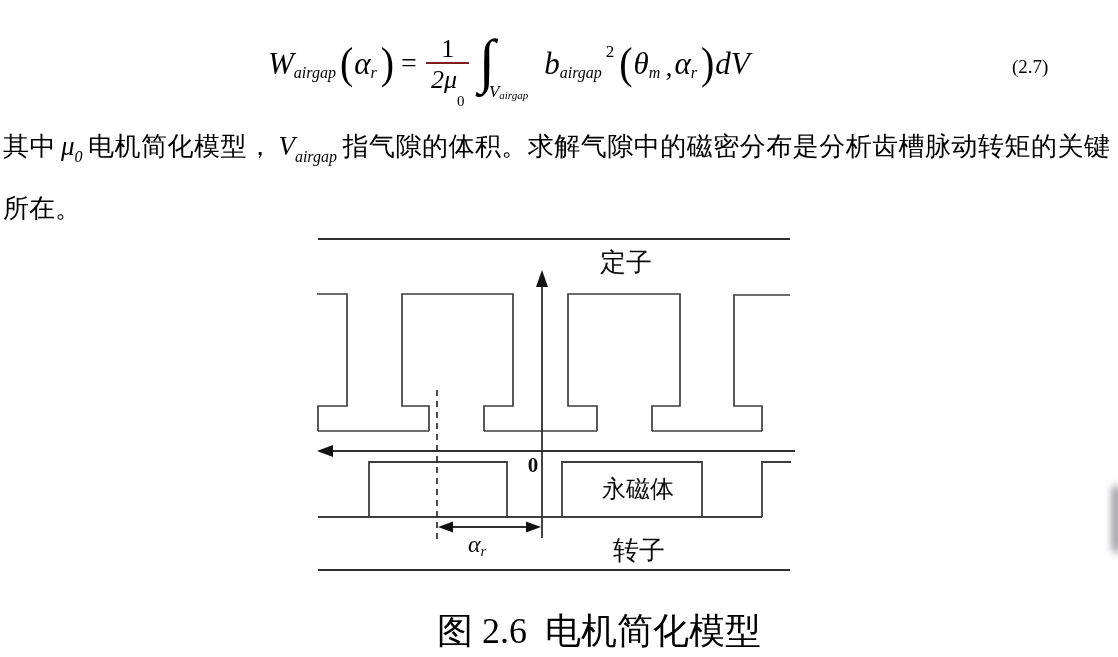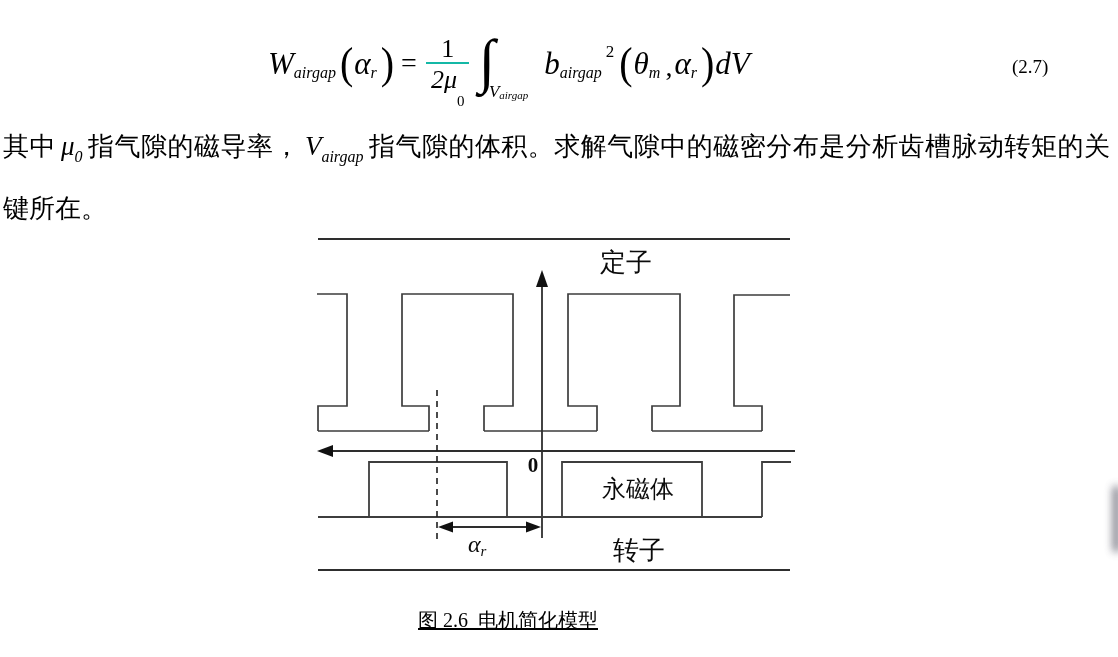--- a/index.html
+++ b/index.html
@@ -15,21 +15,21 @@
     display:flex;align-items:center;
     font-family:"Liberation Serif", serif;
   }
   .ev{font-style:italic;font-size:31px;line-height:31px;}
   .esub{font-style:italic;font-size:16px;line-height:16px;transform:translateY(10px);margin-right:3px;}
   .esup{font-size:17px;line-height:17px;transform:translateY(-12px);margin-left:1px;}
   .paren{font-size:40px;line-height:40px;font-weight:400;transform:scaleY(1.12);margin:0 1px;}
   .rel{font-size:28px;margin:0 9px 0 6px;}
   .frac{display:flex;flex-direction:column;align-items:center;margin:0 7px 0 0;transform:translateY(2px);}
   .frac .num{font-size:26px;line-height:27px;}
-  .frac .den{display:flex;align-items:flex-end;border-top:2px solid #14b8a6;padding:1px 5px 0 5px;}
+  .frac .den{display:flex;align-items:flex-end;border-top:2px solid #7f1d1d;padding:1px 5px 0 5px;}
   .frac .den .dbase{font-style:italic;font-size:26px;line-height:30px;}
   .frac .den .dsub{font-size:15px;line-height:15px;transform:translateY(14px);}
   .int-wrap{display:flex;align-items:center;height:78px;margin:0 2px;}
   .int{font-size:60px;line-height:60px;transform:translateY(-2px);}
   .int-sub{display:flex;align-items:flex-start;align-self:flex-end;transform:translate(-6px,-2px);}
   .int-sub .isv{font-style:italic;font-size:17px;line-height:17px;}
   .int-sub .iss{font-style:italic;font-size:11px;line-height:11px;transform:translateY(7px);}
   .gap8{width:8px;} .gap4{width:4px;}
   .comma{font-size:28px;transform:translateY(4px);margin:0 2px;}
   .eq-number{
@@ -43,24 +43,23 @@
     font-family:"Liberation Serif", serif;
   }
   .im{margin:12px 5px;white-space:nowrap;}
   .iv{font-style:italic;font-size:27px;}
   .ivsub{font-style:italic;font-size:16px;vertical-align:-7px;}
   
   .fig-svg{position:absolute;left:0;top:0;width:1118px;height:657px;}
   .fig-svg text{font-family:"Liberation Serif", serif;fill:#0b0b0b;}
   
   .caption{
-    position:absolute;left:418px;top:607px;
-    font-size:20px;white-space:pre;
+    position:absolute;left:437px;top:607px;
+    font-size:36px;white-space:pre;
     font-family:"Liberation Serif", serif;
-    text-decoration:underline;
   }
   
   .edge-smudge{
     position:absolute;right:-2px;top:486px;width:7px;height:66px;
     background:#5c5c6a;filter:blur(4px);opacity:.85;border-radius:3px;
   }
 </style>
 </head>
 <body>
 
@@ -96,21 +95,21 @@
     <span class="esub">m</span>
   <span class="comma">,</span>
   <span class="ev">α</span>
     <span class="esub">r</span>
   <span class="paren">)</span>
   <span class="ev">dV</span>
 </div>
 <div class="eq-number">(2.7)</div>
 
 <div class="para">
-  <span>其中</span><span class="im"><span class="iv">μ</span><span class="ivsub">0</span></span><span>指气隙的磁导率，</span><span class="im"><span class="iv">V</span><span class="ivsub">airgap</span></span><span>指气隙的体积。求解气隙中的磁密分布是分析齿槽脉动转矩的关键所在。</span>
+  <span>其中</span><span class="im"><span class="iv">μ</span><span class="ivsub">0</span></span><span>电机简化模型，</span><span class="im"><span class="iv">V</span><span class="ivsub">airgap</span></span><span>指气隙的体积。求解气隙中的磁密分布是分析齿槽脉动转矩的关键所在。</span>
 </div>
 
 <svg class="fig-svg" viewBox="0 0 1118 657" xmlns="http://www.w3.org/2000/svg">
 
   <path d="M318 239 H790" stroke="#2e2e2e" stroke-width="2" fill="none"></path>
 
   <path d="M317 294 H347 V406 H318 V431" stroke="#3d3d3d" stroke-width="1.7" fill="none"></path>
   <path d="M429 431 V406 H402 V294 H513 V406 H484 V431" stroke="#3d3d3d" stroke-width="1.7" fill="none"></path>
   <path d="M597 431 V406 H568 V294 H680 V406 H652 V431" stroke="#3d3d3d" stroke-width="1.7" fill="none"></path>
   <path d="M790 295 H734 V406 H762 V431" stroke="#3d3d3d" stroke-width="1.7" fill="none"></path>

